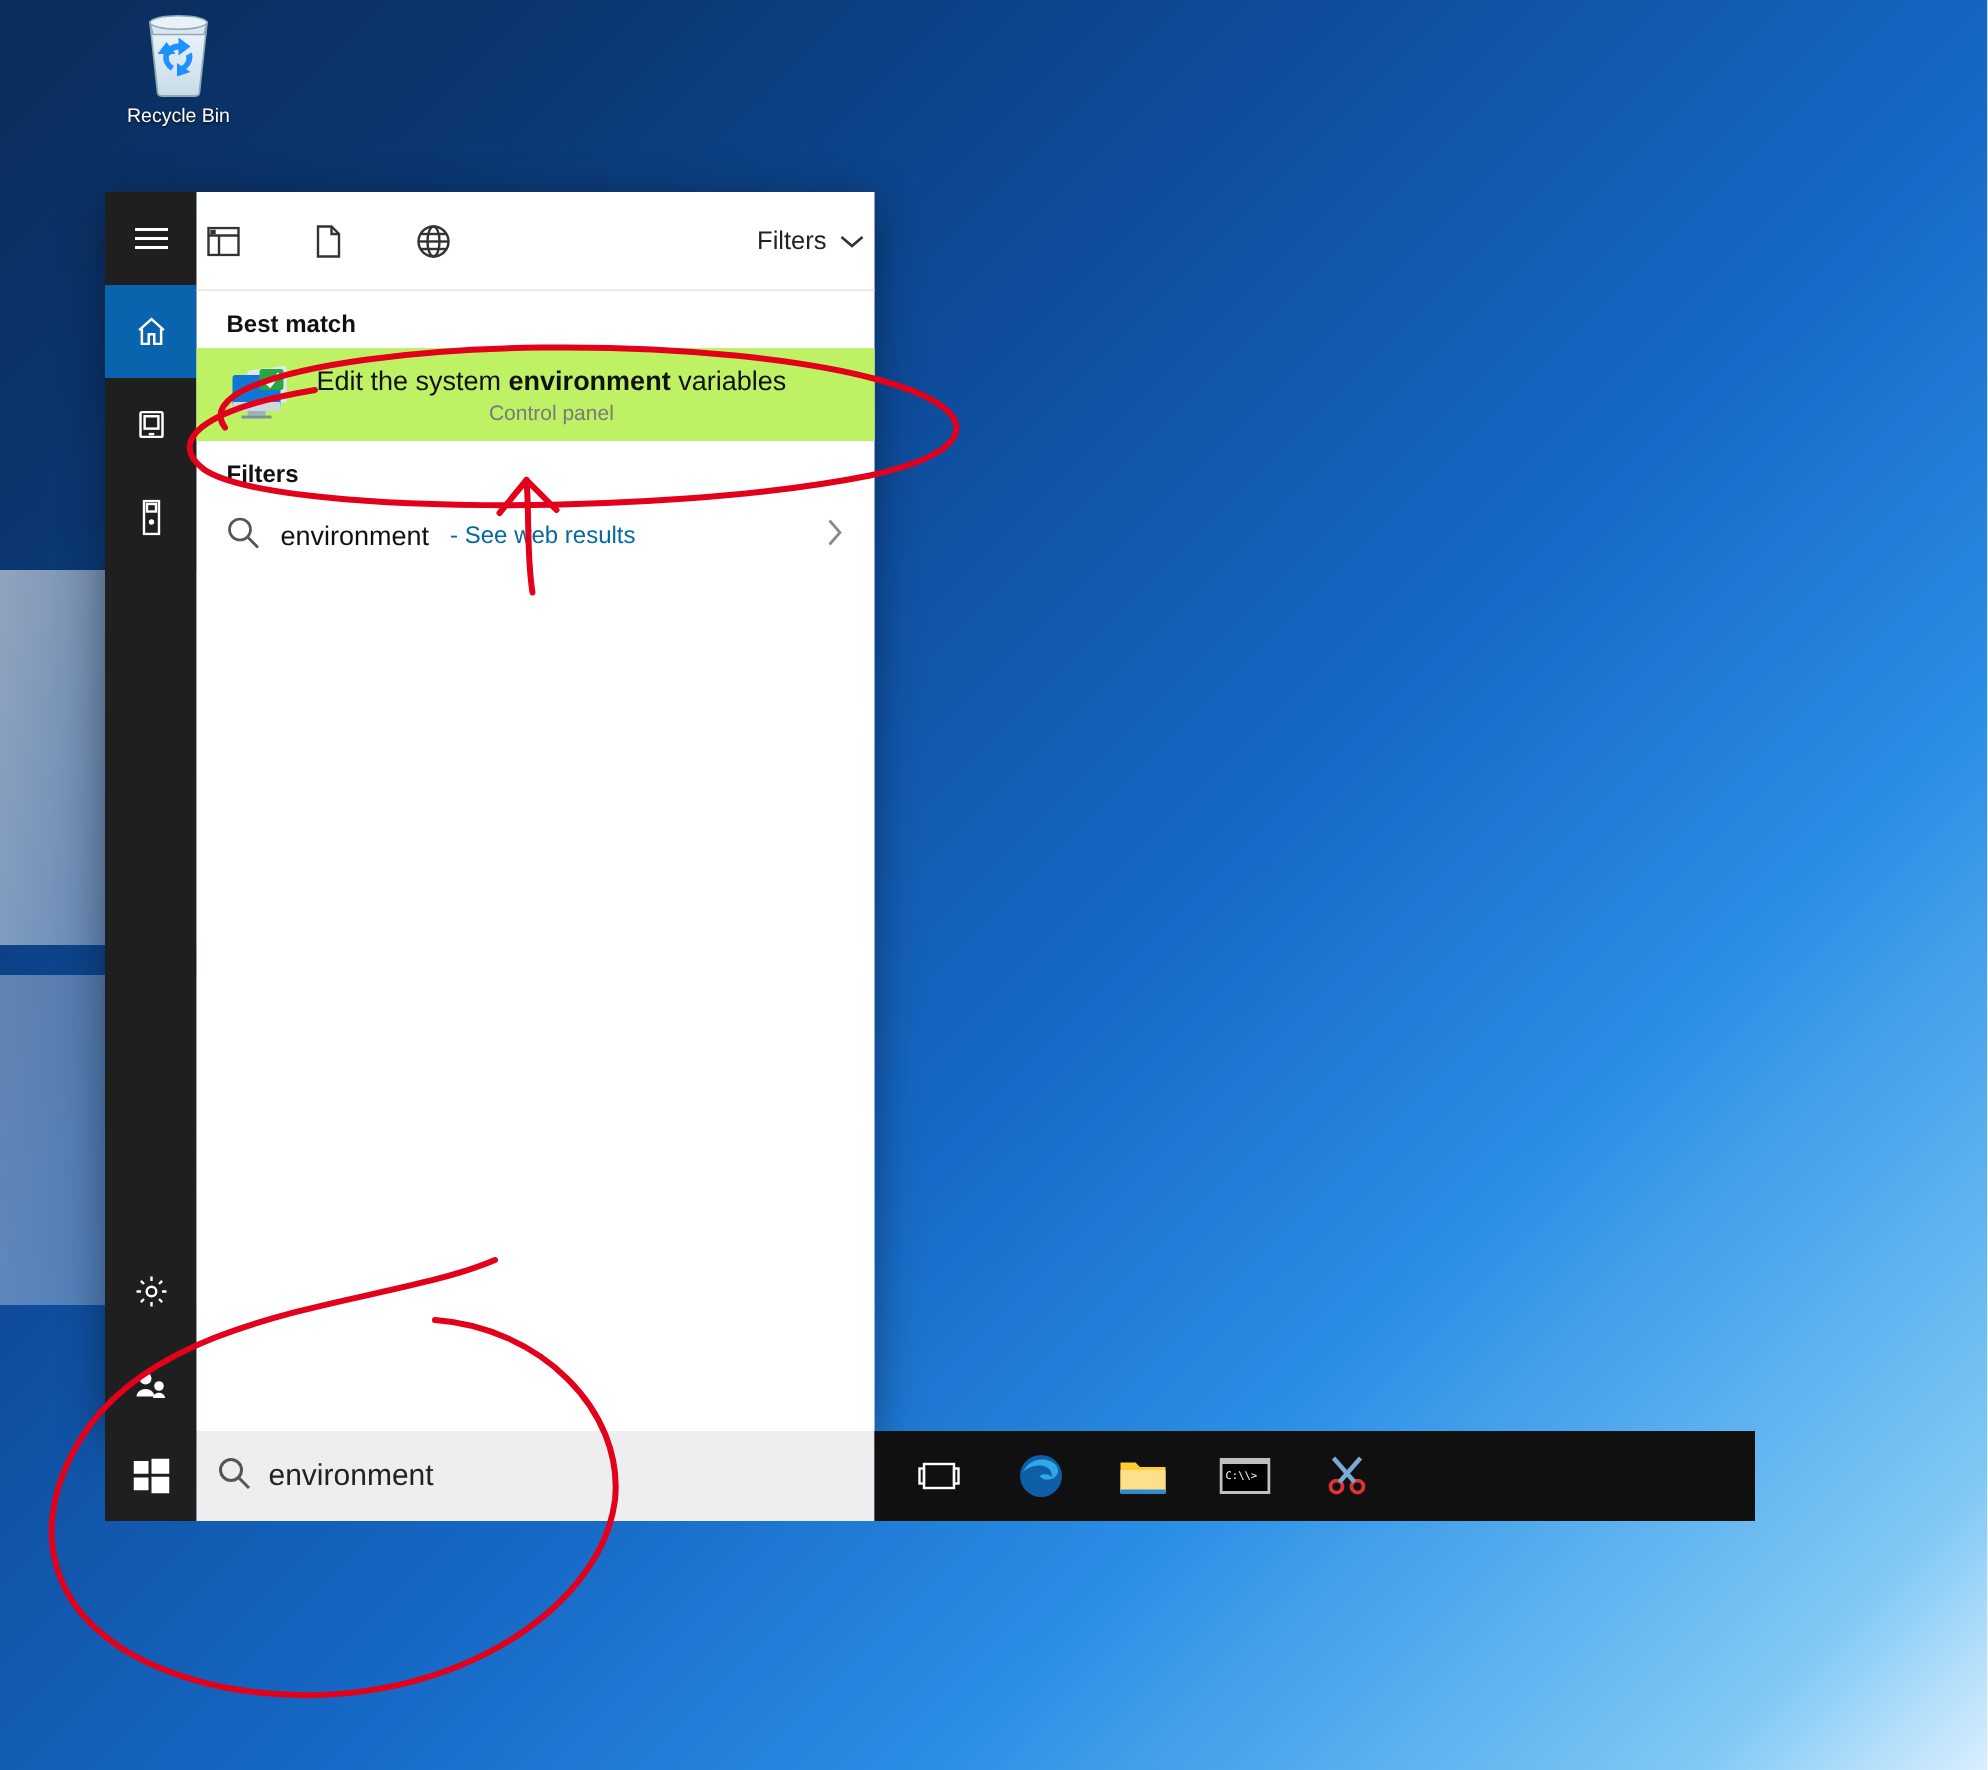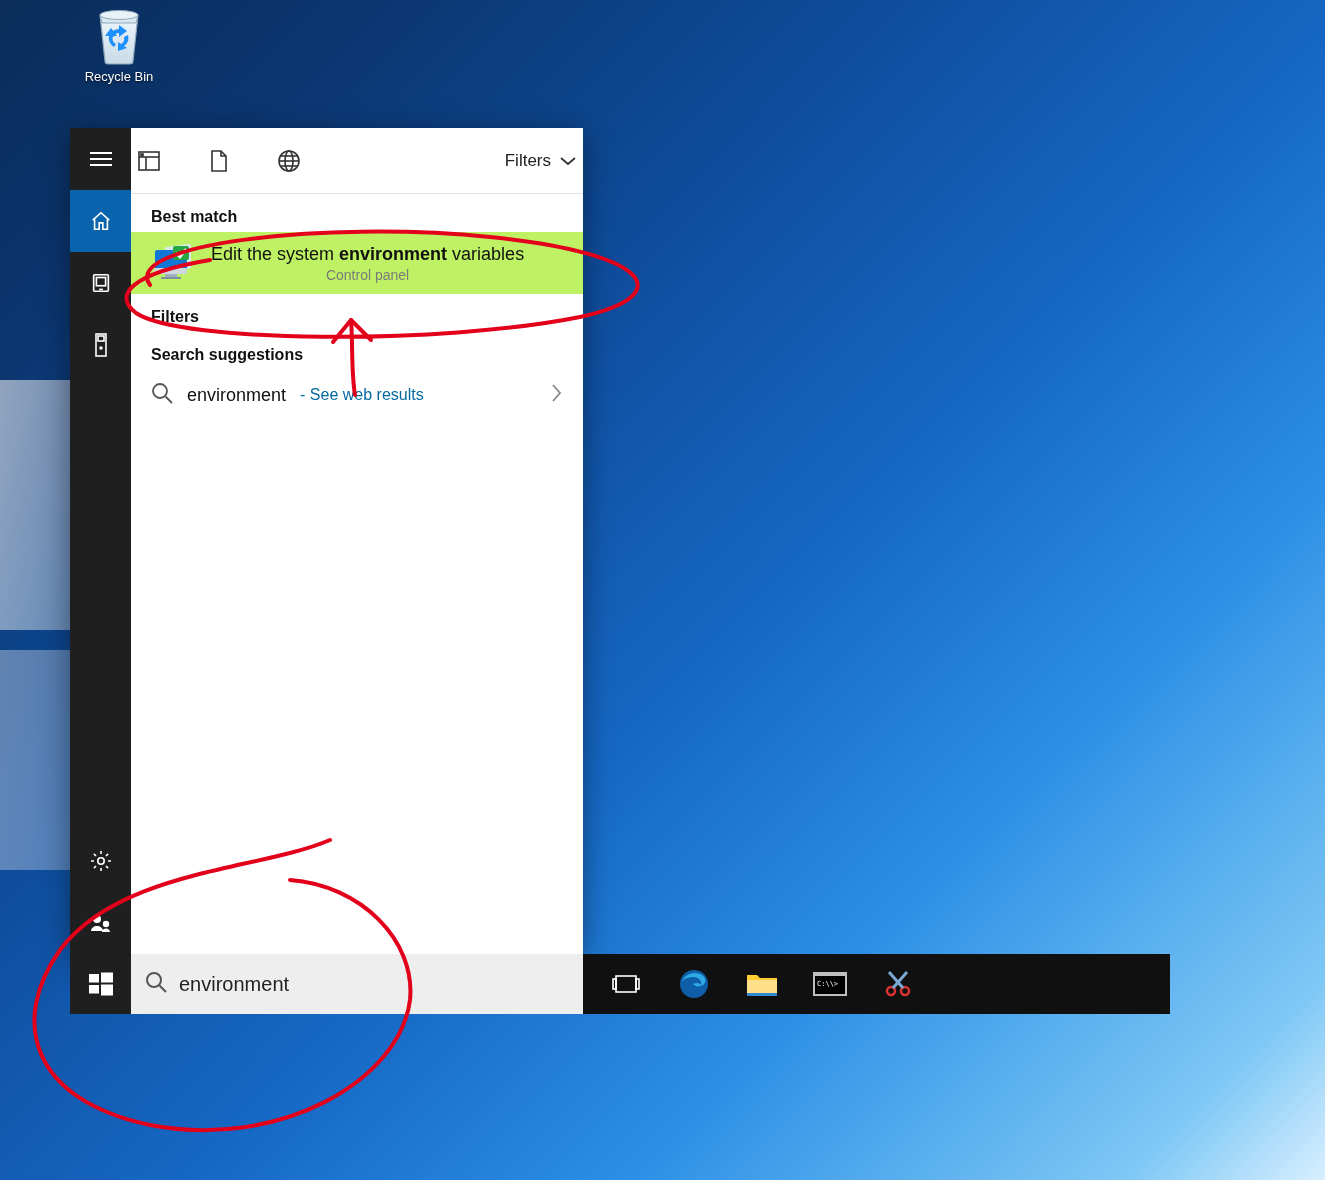--- a/index.html
+++ b/index.html
@@ -187,21 +187,20 @@
       <div class="r-text">
         <div class="title">
           <span>Edit the system </span><b class="hl">environment</b><span> variables</span>
         </div>
         <div class="subtitle">Control panel</div>
       </div>
     </div>
 
     <div class="section-header">Filters</div>
 
-    <div class="section-header">Search suggestions</div>
     <div class="suggestion-item">
       <span>
         <svg width="22" height="22" viewBox="0 0 22 22" fill="none" stroke="#555" stroke-width="1.8">
             <circle cx="9" cy="9" r="7"></circle>
             <line x1="14.5" y1="14.5" x2="21" y2="21"></line>
           </svg>
       </span>
       <span class="s-text">environment</span>
       <span class="s-sub"> - See web results</span>
       <span class="chev-right">

